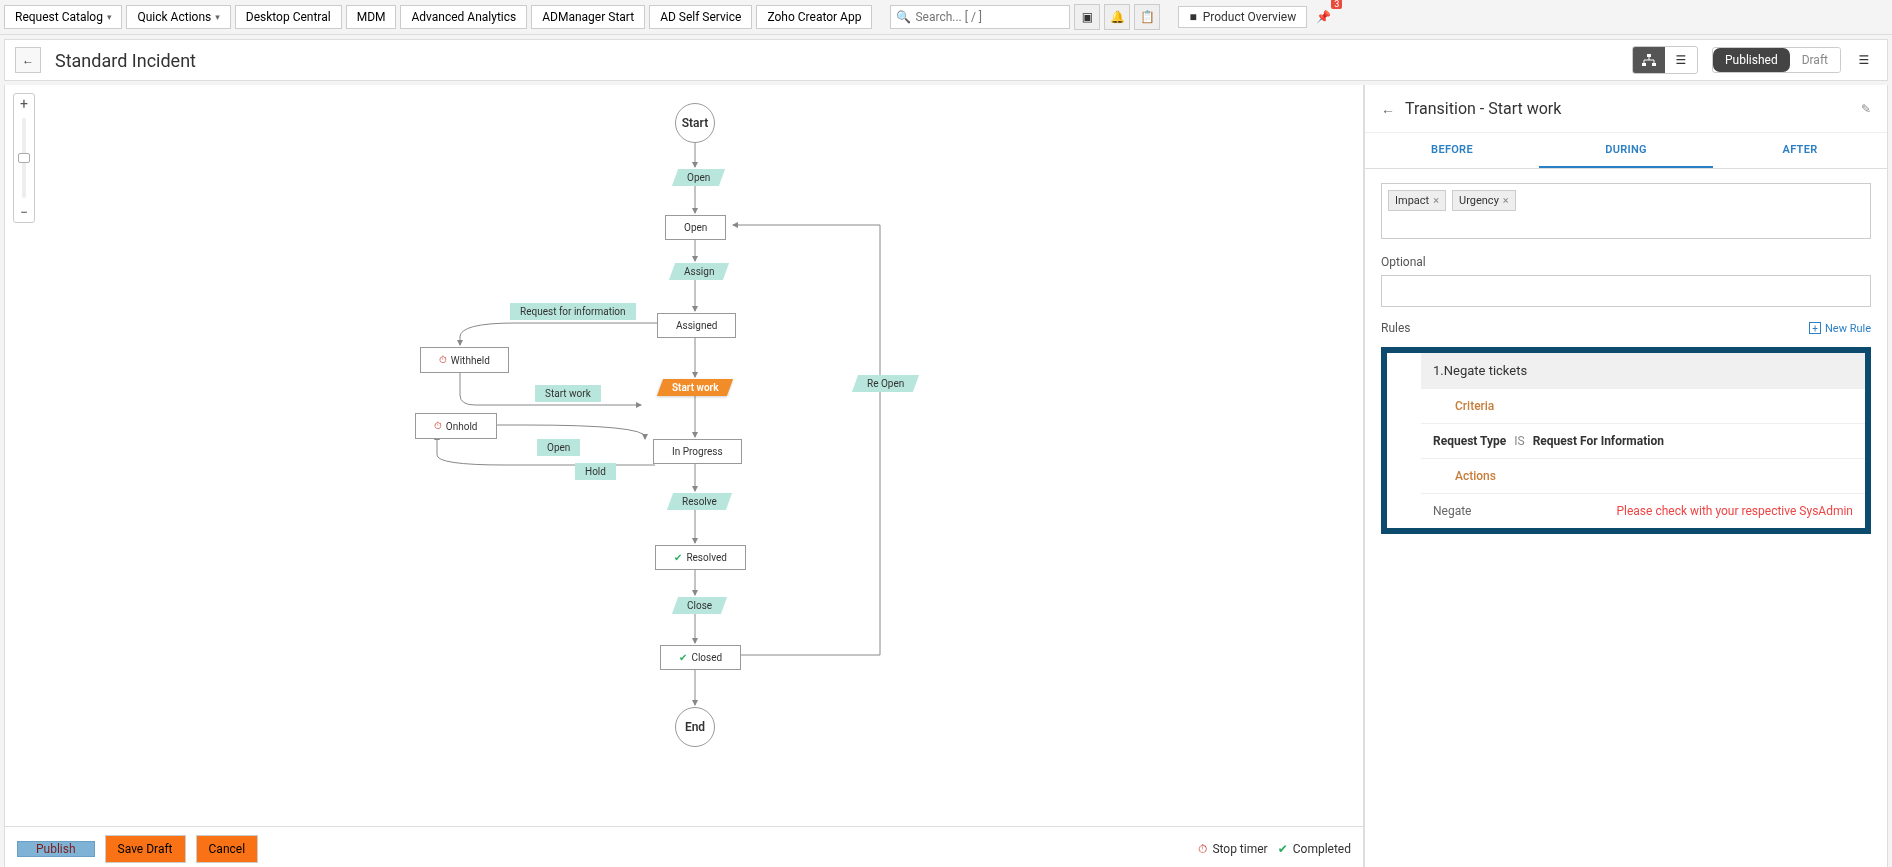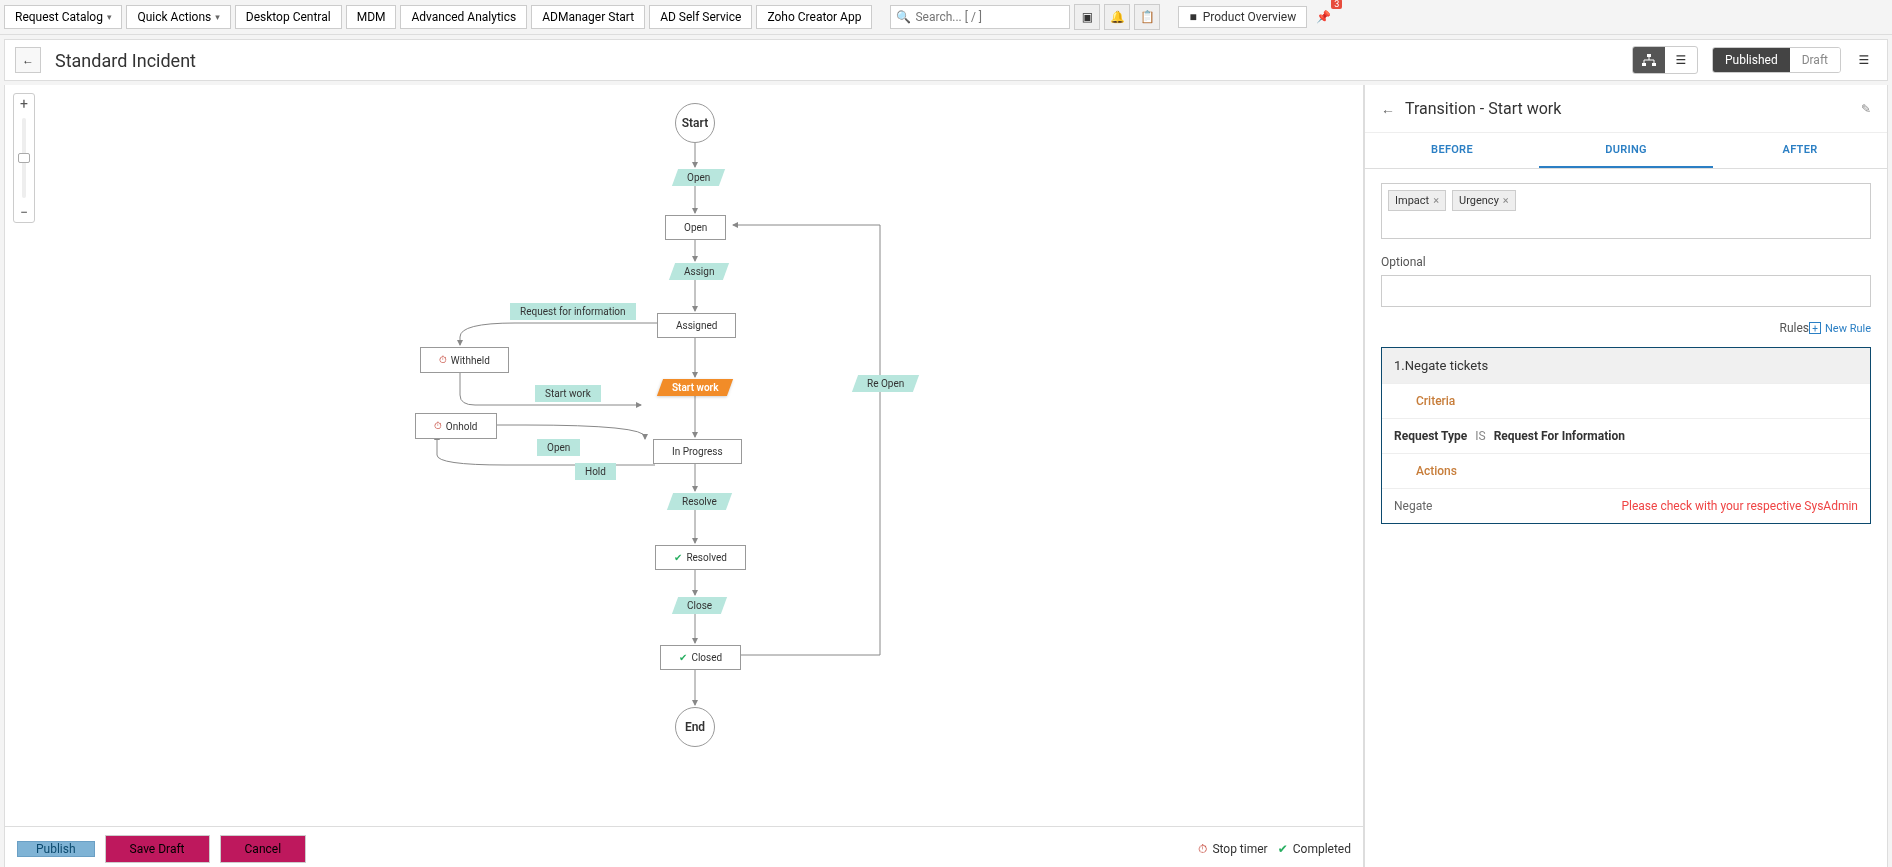--- a/index.html
+++ b/index.html
@@ -20,21 +20,21 @@
 
   
   .hdr { display:flex; align-items:center; background:#fff; border:1px solid #ddd; margin:4px; padding:6px 10px; }
   .back-btn { width:26px; height:26px; border:1px solid #ccc; background:#f8f8f8; display:flex; align-items:center; justify-content:center; cursor:pointer; }
   .hdr-title { font-size:18px; font-weight:400; margin-left:14px; color:#333; }
   .hdr-tog { display:flex; border:1px solid #ccc; border-radius:3px; overflow:hidden; }
   .hdr-tog > div { width:32px; height:26px; display:flex; align-items:center; justify-content:center; cursor:pointer; }
   .hdr-tog .active { background:#555; color:#fff; }
   .pub-tog { display:flex; border:1px solid #ccc; border-radius:3px; overflow:hidden; margin-left:14px; }
   .pub-tog > div { padding:5px 12px; font-size:12px; cursor:pointer; }
-  .pub-tog .pub { background:#444; color:#fff; }
+  .pub-tog .pub { background:#444; color:#fff;border-radius:7px; }
   .pub-tog .draft { background:#fff; color:#888; }
   .ham { width:26px; height:26px; display:flex; align-items:center; justify-content:center; cursor:pointer; margin-left:10px; }
 
   
   .main { display:flex; margin:0 4px; }
 
   
   .canvas-wrap { flex:1; position:relative; background:#fff; border:1px solid #ddd; border-top:none; height:787px;
        background-image: radial-gradient(circle, #ccc 0.5px, transparent 0.5px);
        background-size:12px 12px; overflow:hidden; }
@@ -47,41 +47,41 @@
   .circle-node { position:absolute; width:40px; height:40px; border:1px solid #999; border-radius:50%; background:#fff; display:flex; align-items:center; justify-content:center; font-size:12px; font-weight:600; }
   .box-node { position:absolute; background:#fff; border:1px solid #999; padding:6px 18px; font-size:10px; display:flex; align-items:center; gap:4px; }
   .trans-node { position:absolute; background:#b8e6dd; color:#333; font-size:10px; padding:3px 12px; transform:skewX(-20deg); }
   .trans-node > span { display:inline-block; transform:skewX(20deg); }
   .trans-node.sel { background:#f28c28; color:#fff; font-weight:600; box-shadow:0 1px 3px rgba(0,0,0,0.2); }
   .trans-flat { position:absolute; background:#b8e6dd; font-size:10px; padding:3px 10px; }
   svg.edges { position:absolute; left:0; top:0; width:100%; height:100%; pointer-events:none; }
 
   
   .footer { position:absolute; left:0; right:0; bottom:0; background:#fff; border-top:1px solid #ddd; padding:8px 12px; display:flex; align-items:center; gap:10px; }
-  .btn-prim { background:#7fb3d5; color:#0c4a6e; border:1px solid #6a9fc4; padding:0 18px; cursor:pointer; font-size:12px; }
-  .btn-sec { background:#be185d; border:1px solid #ccc; padding:6px 24px; cursor:pointer; font-size:12px; }
+  .btn-prim { background:#7fb3d5; color:#7f1d1d; border:1px solid #6a9fc4; padding:0 18px; cursor:pointer; font-size:12px; }
+  .btn-sec { background:#f97316; border:1px solid #ccc; padding:6px 12px; cursor:pointer; font-size:12px; }
   .foot-item { display:flex; align-items:center; gap:5px; font-size:12px; }
 
   
   .rpanel { width:524px; background:#fff; border:1px solid #ddd; border-top:none; border-left:1px solid #ddd; padding:0; }
   .rp-head { display:flex; align-items:center; gap:10px; padding:14px 16px; border-bottom:1px solid #eee; }
   .rp-head .back { cursor:pointer; color:#666; font-size:14px; }
   .rp-title { font-size:16px; font-weight:400; flex:1; }
   .rp-edit { color:#888; cursor:pointer; }
   .rp-tabs { display:flex; border-bottom:1px solid #ddd; }
   .rp-tab { flex:1; text-align:center; padding:10px 0; font-size:11px; font-weight:600; color:#2b7fc4; cursor:pointer; letter-spacing:0.3px; }
   .rp-tab.active { border-bottom:2px solid #2b7fc4; }
   .rp-body { padding:14px 16px; }
   .rp-label { font-size:12px; color:#555; margin-bottom:6px; }
   .tag-box { border:1px solid #ccc; padding:6px; min-height:56px; display:flex; flex-wrap:wrap; gap:6px; align-content:flex-start; }
   .tag { background:#eee; border:1px solid #ccc; padding:3px 6px; font-size:11px; display:flex; align-items:center; gap:4px; }
   .tag .x { color:#888; cursor:pointer; font-size:11px; }
-  .rules-hdr { display:flex; justify-content:flex-end; align-items:center; margin-top:14px; }
+  .rules-hdr { display:flex; justify-content:space-between; align-items:center; margin-top:14px; }
   .new-rule { color:#2b7fc4; font-size:11px; display:flex; align-items:center; gap:4px; cursor:pointer; }
-  .rule-card { border:1px solid #0c4a6e; margin-top:12px; }
+  .rule-card { border:6px solid #0c4a6e; margin-top:12px;padding-left:34px; }
   .rule-title { background:#f0f0f0; padding:10px 12px; font-size:13px; }
   .rule-sec { padding:10px 12px; border-top:1px solid #eee; }
   .crit-label { color:#c77d3a; font-size:12px; font-weight:500;margin-left:22px; }
   .crit-row { padding:10px 12px; font-size:12px; display:flex; gap:8px; border-top:1px solid #eee; }
   .crit-row .is { color:#888; }
   .act-row { padding:10px 12px; font-size:12px; display:flex; gap:40px; color:#666; border-top:1px solid #eee;justify-content:space-between; }
 </style>
 </head>
 <body>
 

